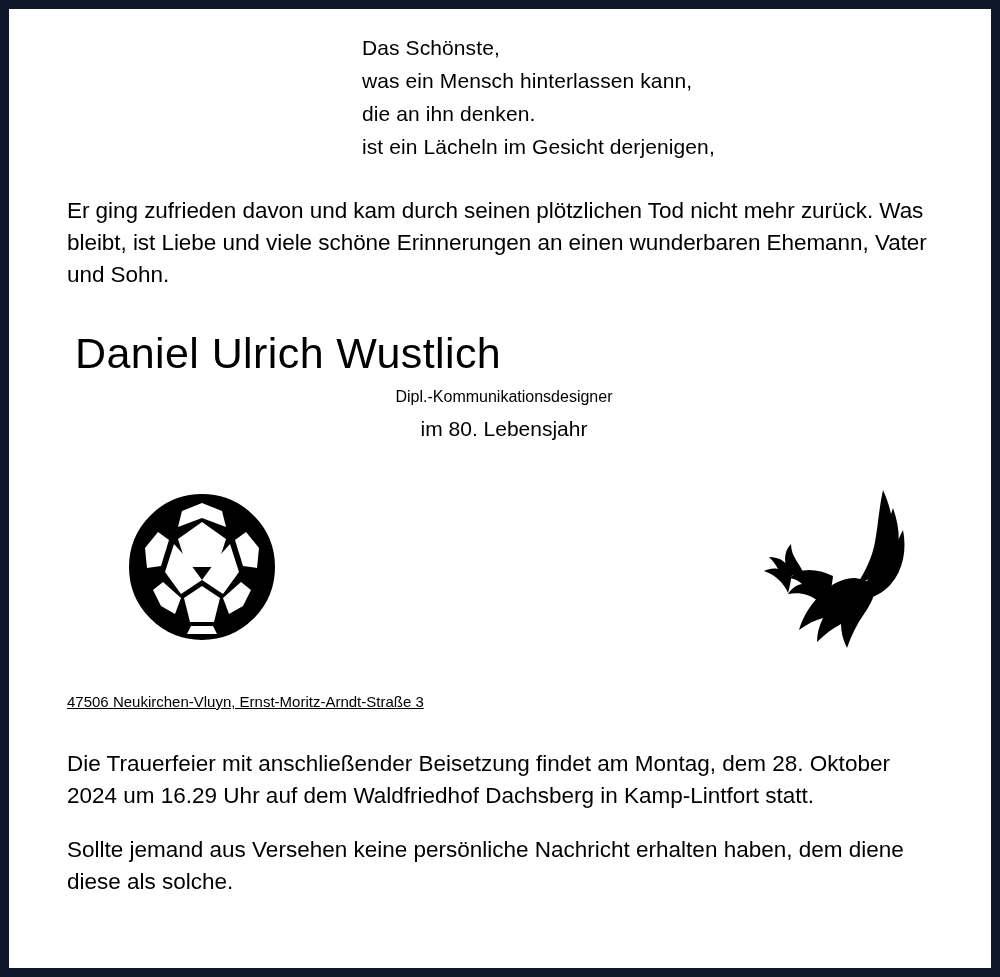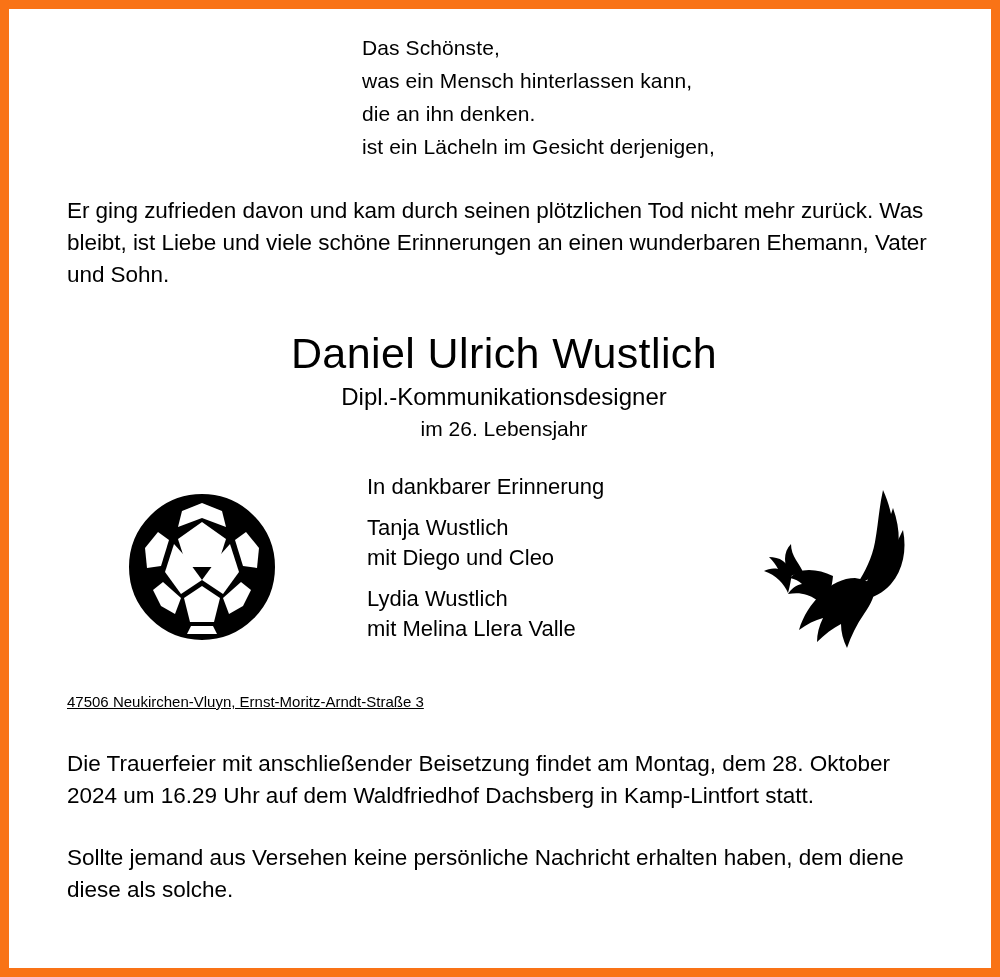--- a/index.html
+++ b/index.html
@@ -9,21 +9,21 @@
   }
   body {
     font-family: "Liberation Sans", sans-serif;
     color: #000000;
   }
   .page {
     position: relative;
     width: 1000px;
     height: 977px;
     box-sizing: border-box;
-    background: #f97316;
+    background: #0f172a;
     padding: 9px;
     overflow: hidden;
   }
   .sheet {
     position: relative;
     width: 100%;
     height: 100%;
     background: #ffffff;
     box-sizing: border-box;
     padding: 22px 58px 10px 58px;
@@ -39,29 +39,28 @@
 
   .intro {
     margin-top: 32px;
     font-size: 22.5px;
     line-height: 32px;
     letter-spacing: -0.05px;
   }
 
   .name {
     margin-top: 38px;
-    text-align: center;
     font-size: 43px;
     line-height: 48px;
     letter-spacing: 0.4px;
     padding-left: 8px;
   }
   .subtitle {
     text-align: center;
-    font-size: 24px;
+    font-size: 16px;
     line-height: 32px;
     margin-top: 4px;
     padding-left: 8px;
   }
   .died-line {
     text-align: center;
     font-size: 21px;
     line-height: 31px;
     padding-left: 8px;
   }
@@ -106,21 +105,21 @@
     font-size: 15px;
     line-height: 32px;
     text-decoration: underline;
   }
   .ceremony {
     margin-top: 30px;
     font-size: 22.5px;
     line-height: 32px;
   }
   .note {
-    margin-top: 30px;
+    margin-top: 22px;
     font-size: 22.5px;
     line-height: 32px;
   }
 </style>
 </head>
 <body>
 
 <div class="page">
   <div class="sheet">
 
@@ -128,21 +127,21 @@
       <div>Das Schönste,</div>
       <div>was ein Mensch hinterlassen kann,</div>
       <div>die an ihn denken.</div>
       <div>ist ein Lächeln im Gesicht derjenigen,</div>
     </div>
 
     <div class="intro">Er ging zufrieden davon und kam durch seinen plötzlichen Tod nicht mehr zurück. Was bleibt, ist Liebe und viele schöne Erinnerungen an einen wunderbaren Ehemann, Vater und Sohn.</div>
 
     <div class="name">Daniel Ulrich Wustlich</div>
     <div class="subtitle">Dipl.-Kommunikationsdesigner</div>
-    <div class="age-line">im 26. Lebensjahr</div>
+    <div class="age-line">im 80. Lebensjahr</div>
 
     <div class="mid">
 
       <div class="ball">
         <svg viewBox="0 0 146 146" width="146" height="146" aria-hidden="true">
           <circle cx="73" cy="73" r="71" fill="#000000"></circle>
           <g fill="#ffffff">
             <polygon points="73,28 97,45 88,73 58,73 49,45"></polygon>
             <polygon points="45,50 36,78 52,100 73,86 54,60"></polygon>
             <polygon points="101,50 110,78 94,100 73,86 92,60"></polygon>
@@ -151,29 +150,20 @@
             <polygon points="16,54 29,38 40,46 32,72 18,74"></polygon>
             <polygon points="130,54 117,38 106,46 114,72 128,74"></polygon>
             <polygon points="32,112 24,96 34,88 52,104 46,120"></polygon>
             <polygon points="114,112 122,96 112,88 94,104 100,120"></polygon>
             <polygon points="58,140 62,132 84,132 88,140"></polygon>
           </g>
           <circle cx="73" cy="73" r="71" fill="none" stroke="#000000" stroke-width="4"></circle>
         </svg>
       </div>
 
-      <div class="mourners">
-        <div>In dankbarer Erinnerung</div>
-        <div class="gap"></div>
-        <div>Tanja Wustlich</div>
-        <div>mit Diego und Cleo</div>
-        <div class="gap"></div>
-        <div>Lydia Wustlich</div>
-        <div>mit Melina Llera Valle</div>
-      </div>
 
       <div class="dove">
         <svg viewBox="0 0 190 190" width="190" height="190" aria-hidden="true">
           <g fill="#000000">
             <path d="M150 18 C160 40 163 62 156 82 C150 98 138 108 124 112 C132 100 139 86 142 70 C145 54 146 36 150 18 Z"></path>
             <path d="M160 36 C168 58 168 80 158 98 C150 112 138 120 126 122 C134 110 142 96 147 80 C152 64 155 50 160 36 Z"></path>
             <path d="M170 58 C174 78 170 98 158 112 C150 121 140 126 131 127 C140 116 149 104 155 90 C161 76 166 66 170 58 Z"></path>
             <path d="M122 106 C110 106 98 112 88 122 C78 132 70 144 66 158 C74 152 82 148 90 146 C86 154 84 162 84 170 C92 162 100 156 108 152 C108 160 110 168 114 176 C118 164 124 152 131 142 C138 132 143 122 142 112 C136 110 129 107 122 106 Z"></path>
             <path d="M100 104 C92 100 84 98 76 98 C68 98 61 101 57 106 C62 107 66 109 69 112 C63 113 58 117 55 122 C62 121 68 121 74 123 C80 125 86 129 92 134 C96 126 99 115 100 104 Z"></path>
             <path d="M59 101 C57 96 54 92 50 89 C46 86 41 85 36 85 C40 89 43 93 45 97 C40 96 35 97 31 99 C37 101 42 104 46 108 C50 112 53 116 55 121 C57 114 58 107 59 101 Z"></path>

